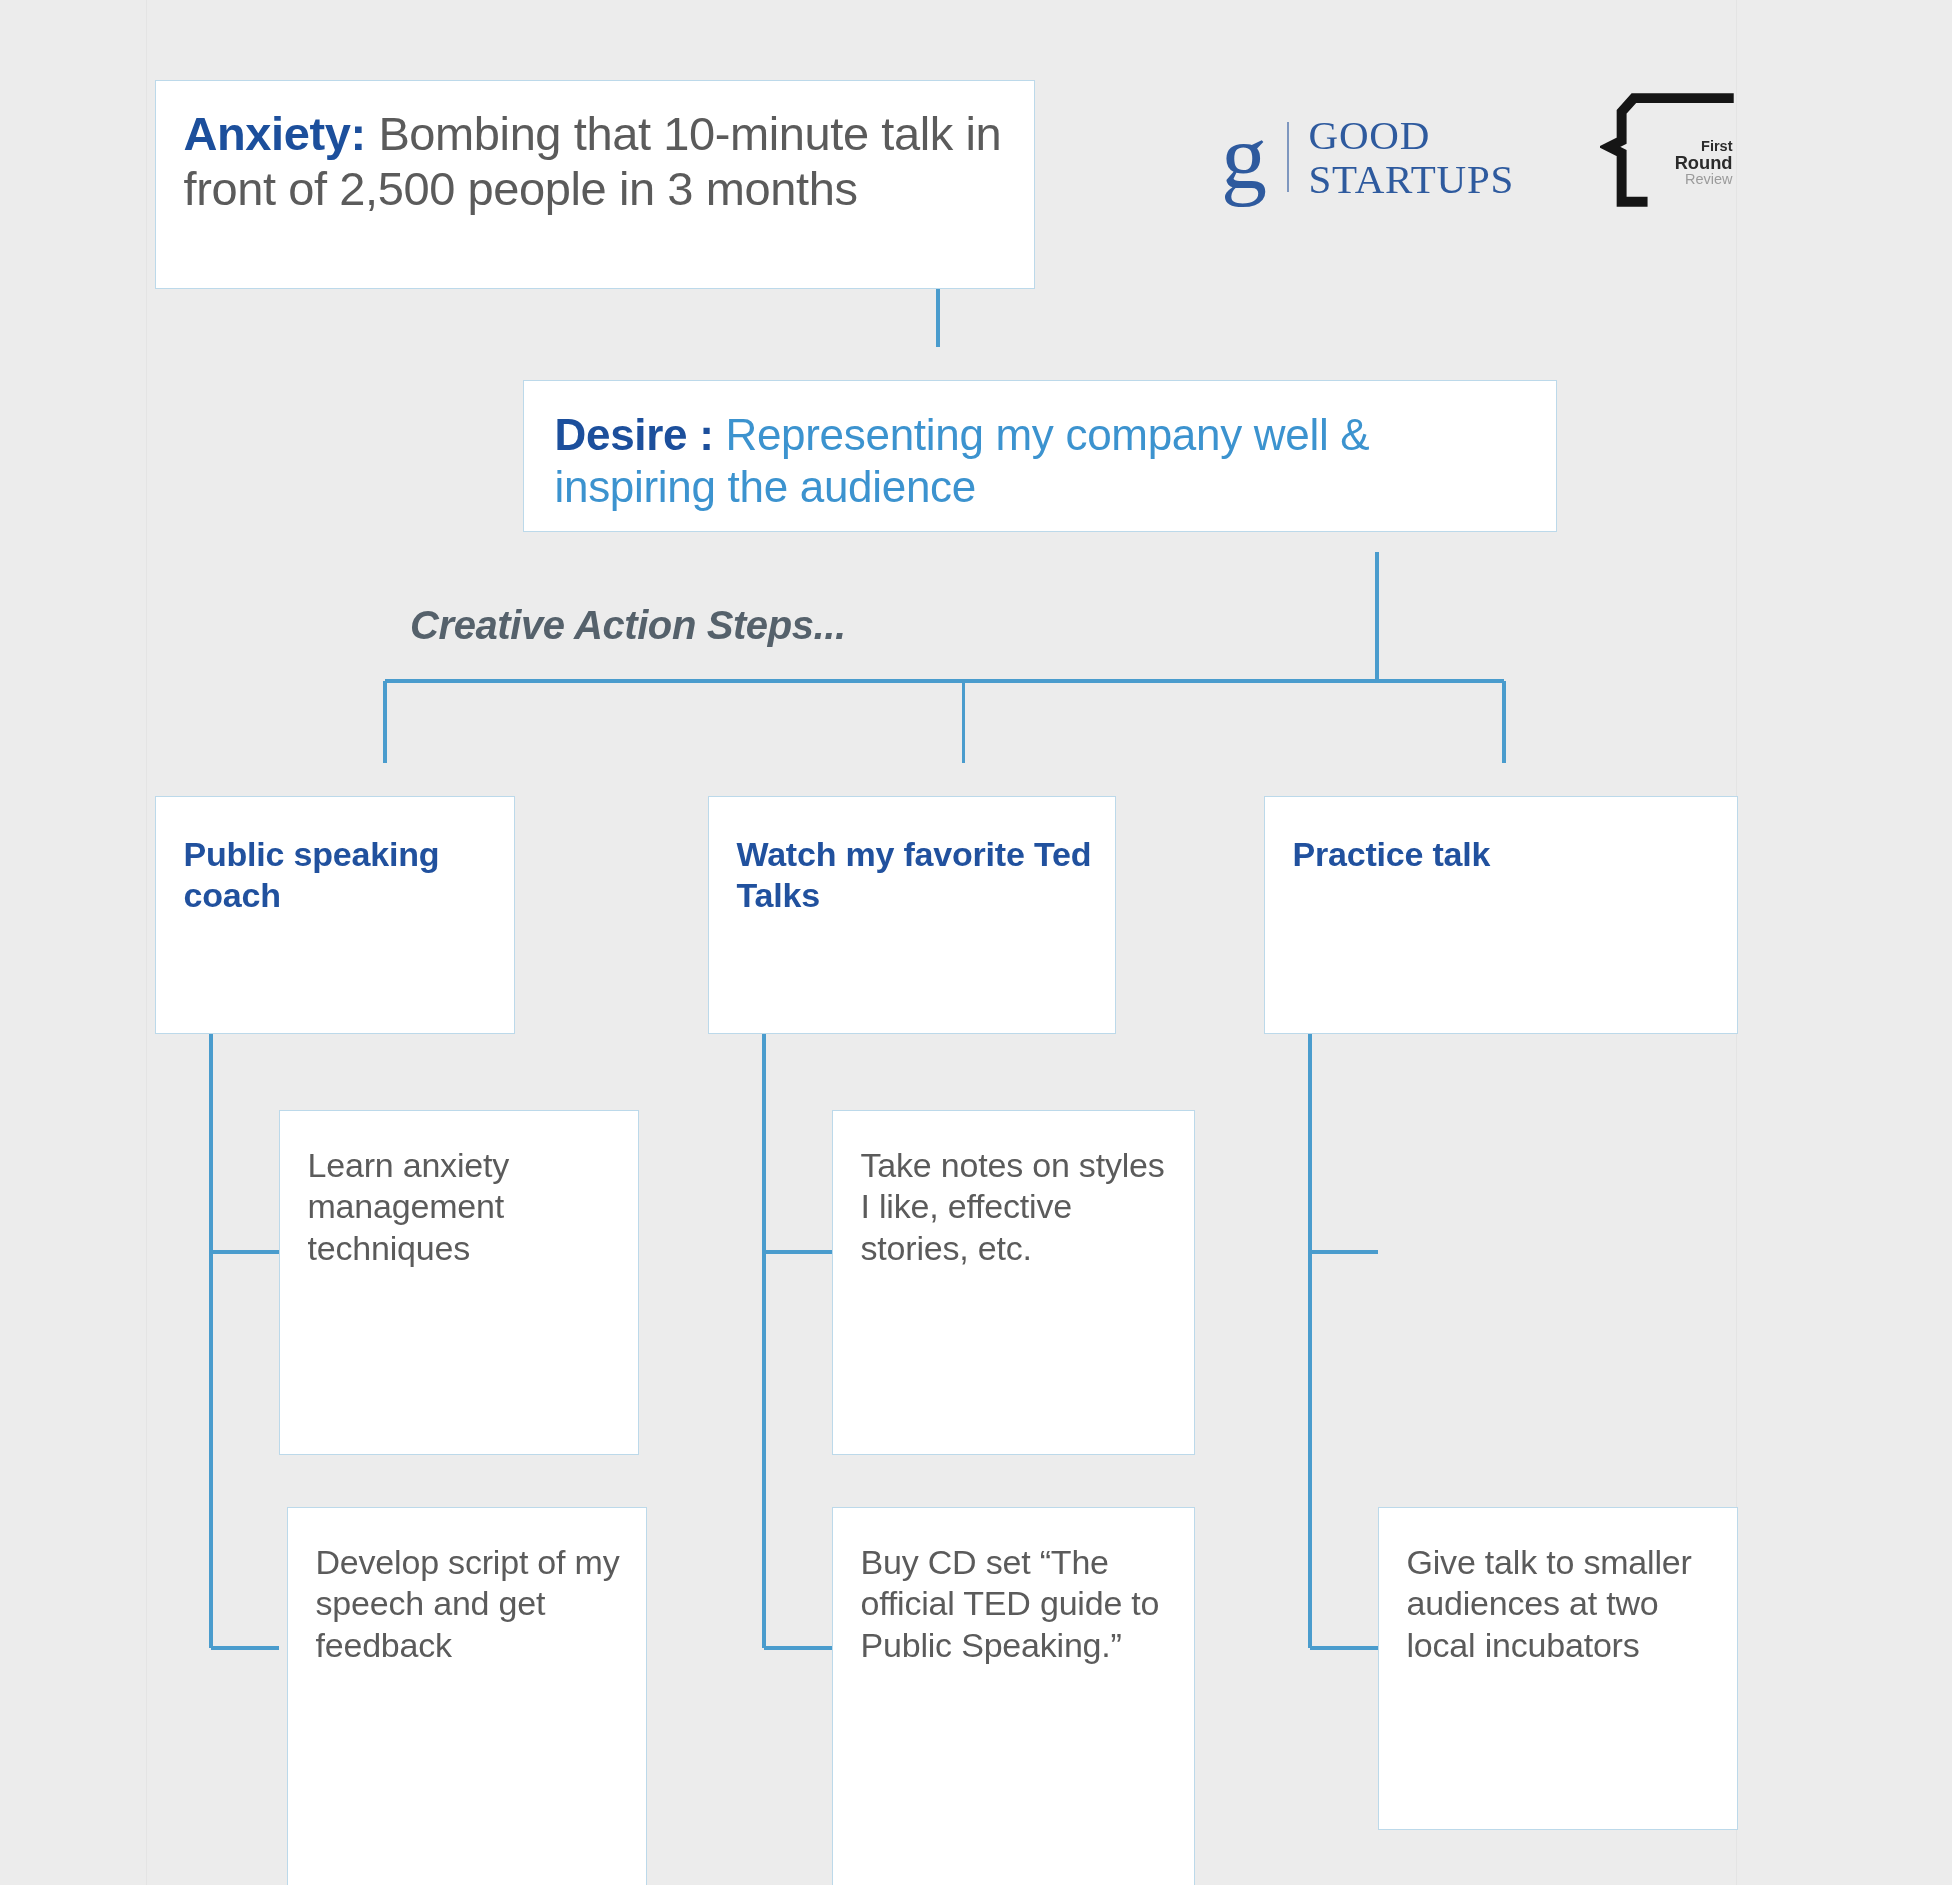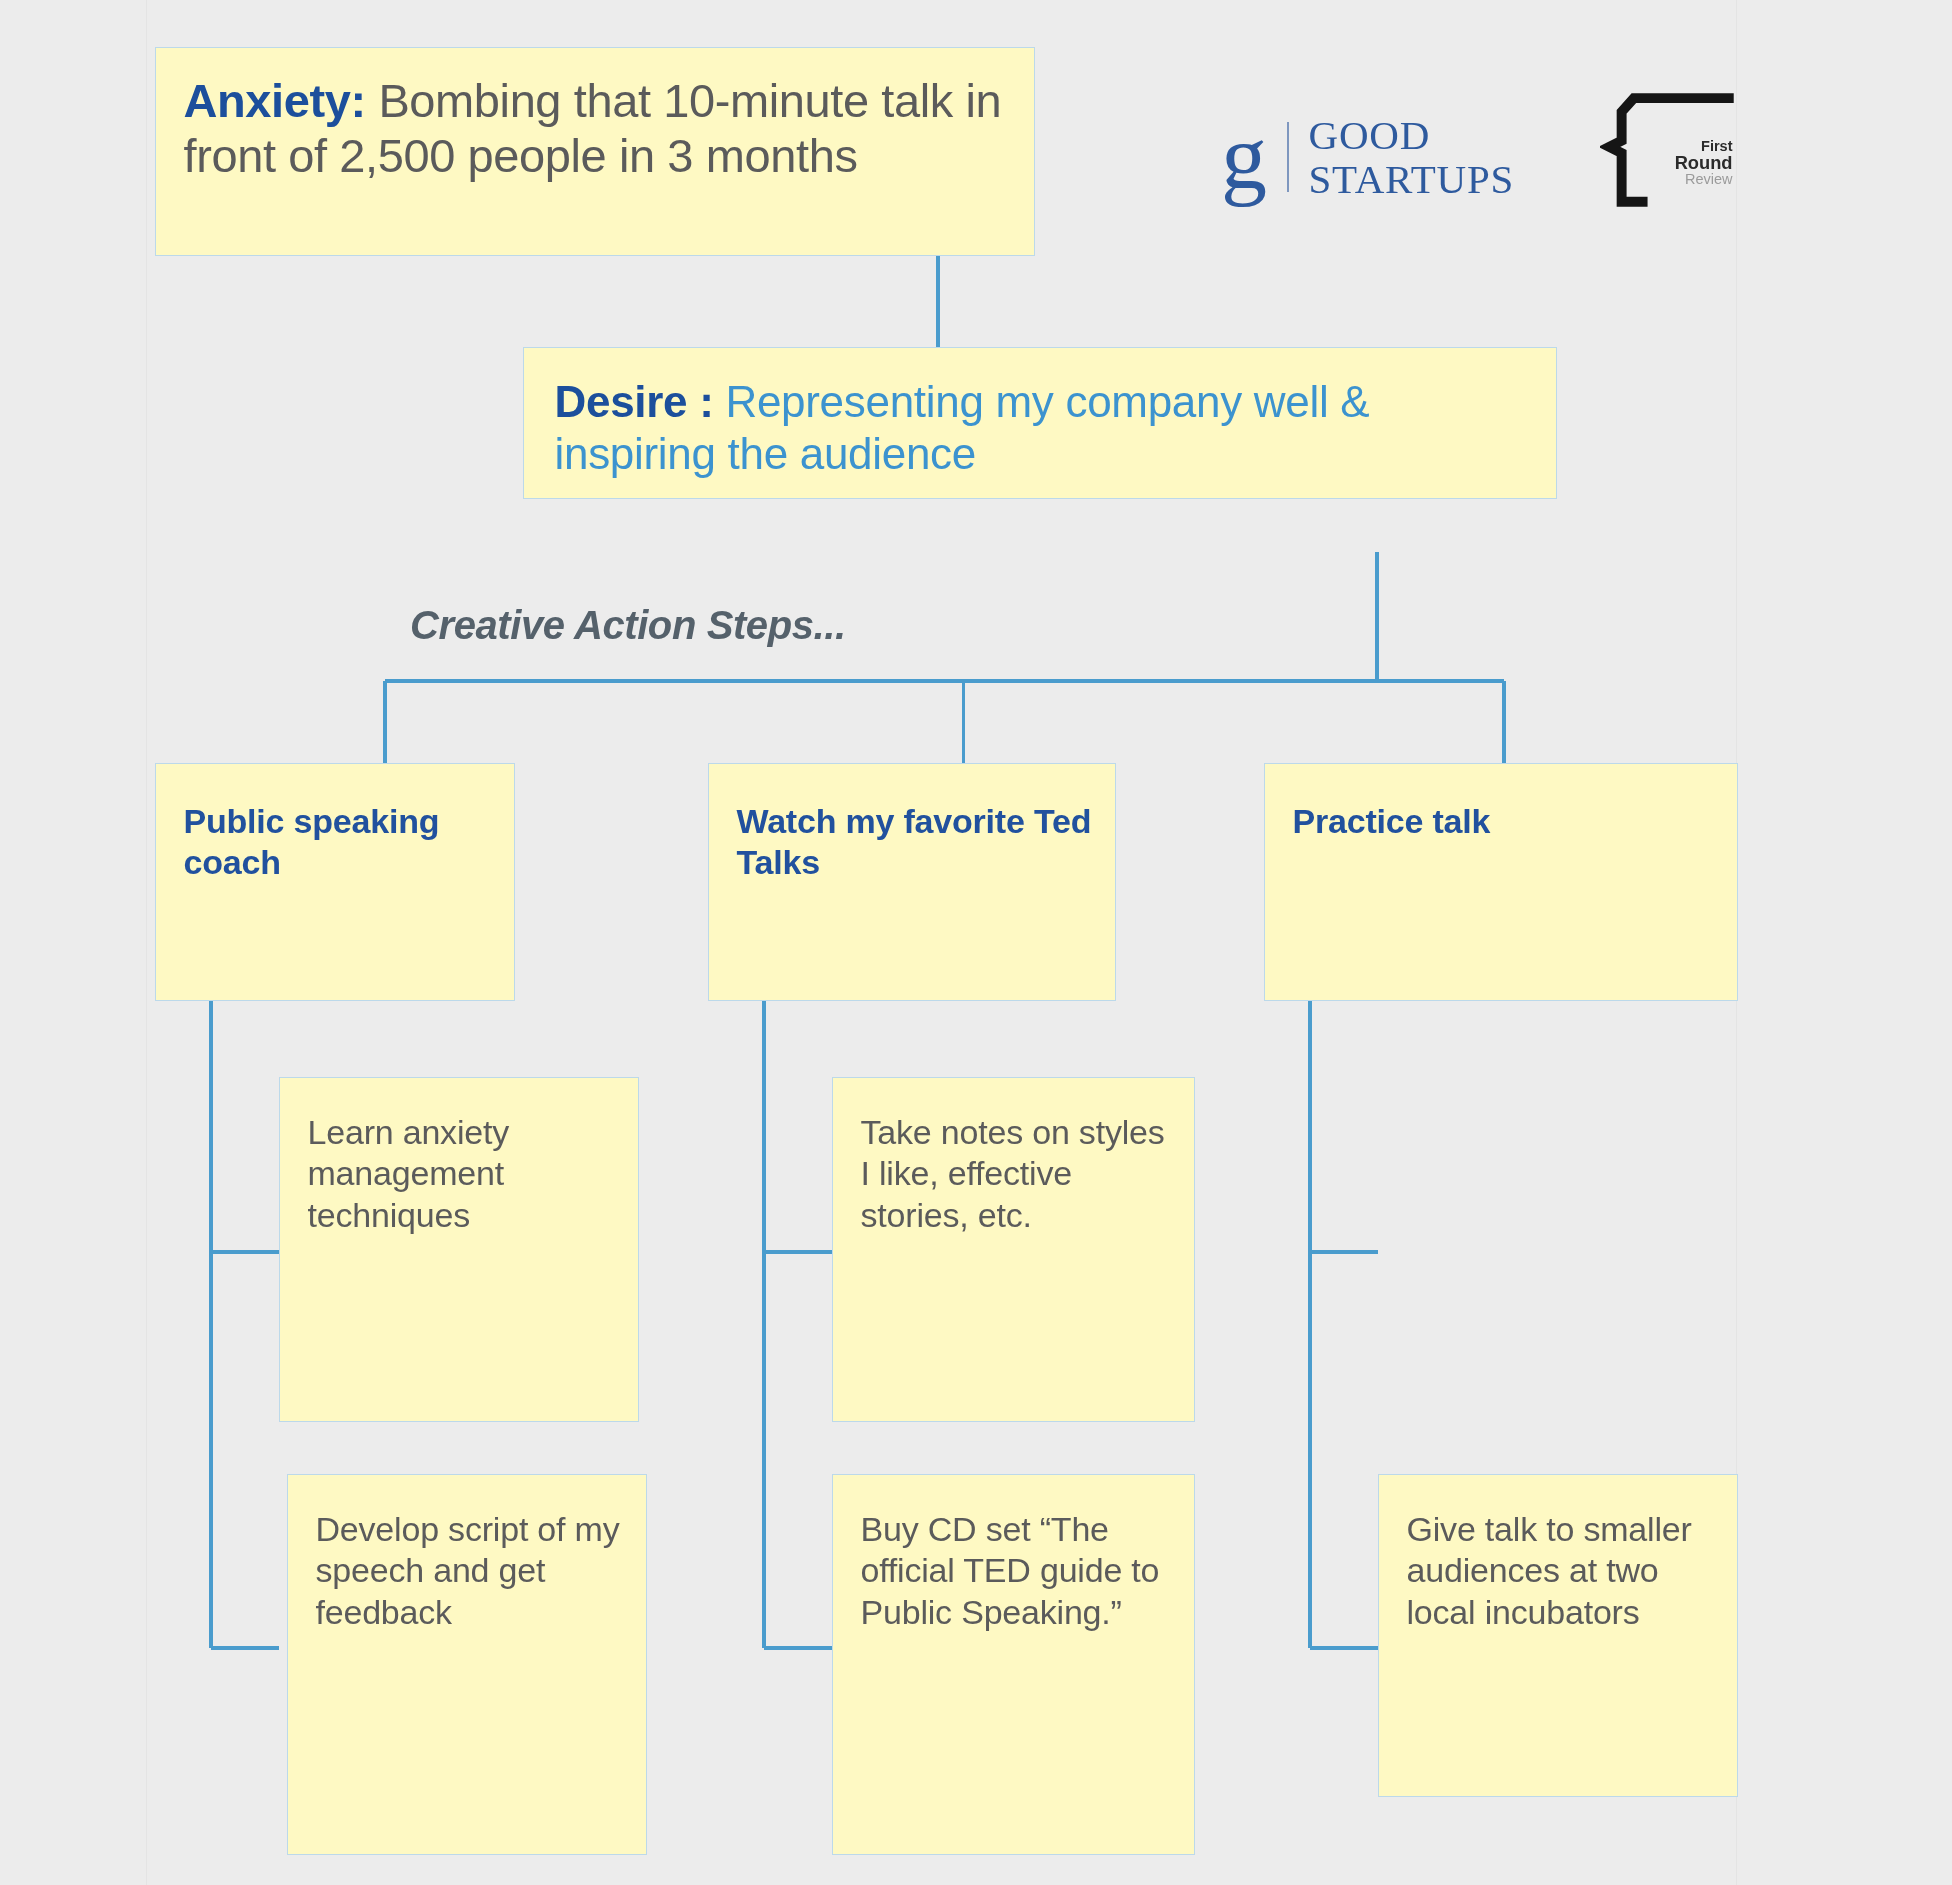--- a/index.html
+++ b/index.html
@@ -16,23 +16,24 @@
     position:absolute;top:0;bottom:0;width:0.8px;
     background:#e4e4e4;
   }
   #edge-left{left:146px;}
   #edge-right{left:1736px;}
 
   #wires{position:absolute;left:0;top:0;width:1953px;height:1885px;pointer-events:none;}
 
   .node{
     position:absolute;
-    background:#fef9c3;
+    background:#ffffff;
     border:1.5px solid #bcd9ea;
     box-sizing:border-box;
+    margin-top:33px;
   }
   .node .txt{
     display:block;
     padding:23px 26px 0 26px;
   }
 
   
   #node-anxiety{left:155px;top:47px;width:880px;height:209px;}
   #node-anxiety .txt{
     font-size:47px;line-height:1.17;color:#5b5b5b;

